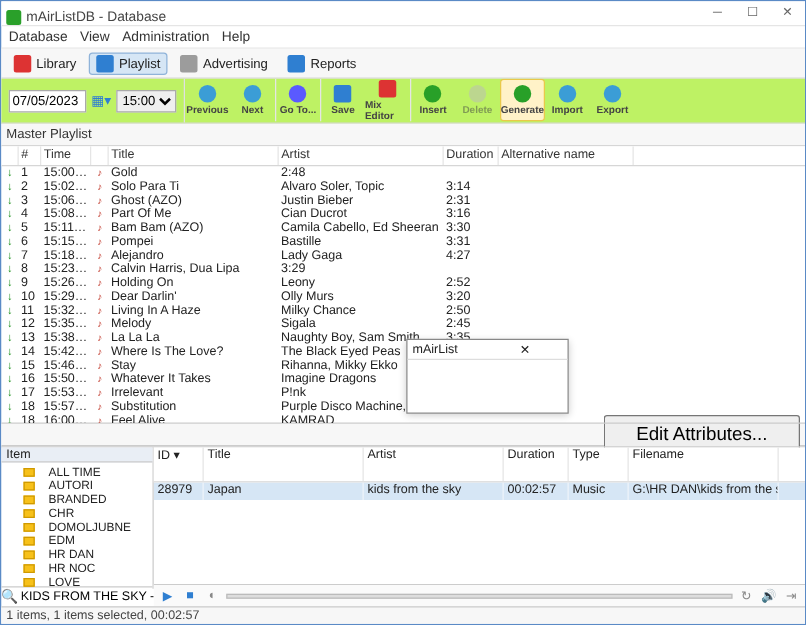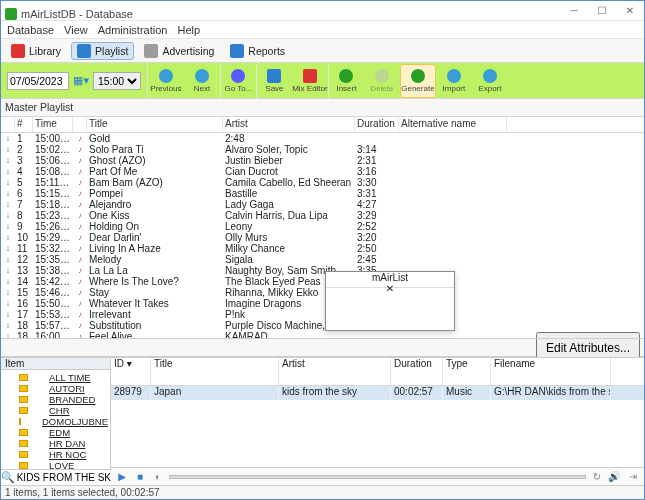--- a/index.html
+++ b/index.html
@@ -18,51 +18,51 @@
   .rbtn.active { background:#d6e6f5; border:1px solid #8fb3d9; padding:1px 5px; }
   .rbtn .ico { width:14px; height:14px; display:inline-block; border-radius:2px; }
   .ico.lib { background:#d33; }
   .ico.pl  { background:#2f7fd1; }
   .ico.ad  { background:#9c9c9c; }
   .ico.rep { background:#2f7fd1; }
   
   .toolrow { height:36px; display:flex; align-items:stretch; border-bottom:1px solid #d6d6d6; background:#bef264; }
   .toolrow .datebox { display:flex; align-items:center; gap:4px; padding:0 6px; border-right:1px solid #e0e0e0; }
   .toolrow .datebox input, .toolrow .datebox select { font-size:10.5px; height:18px; border:1px solid #aaa; }
-  .toolbtns { display:flex; align-items:center; overflow:hidden; }
+  .toolbtns { display:flex; align-items:flex-start; overflow:hidden;font-weight:bold; }
   .tbtn { width:36px; height:34px; display:flex; flex-direction:column; align-items:center; justify-content:center; font-size:8px; color:#444; cursor:pointer; }
   .tbtn.sep { border-left:1px solid #e5e5e5; }
   .tbtn .ci { width:14px; height:14px; border-radius:50%; margin-bottom:1px; }
   .tbtn.hl { background:#fff2c8; border:1px solid #e9c94a; border-radius:3px; }
   
   .subhdr { height:18px; padding:2px 4px; font-size:10.5px; color:#333; border-bottom:1px solid #d6d6d6; background:#f7f7f7; }
   
   .playlist { flex:1; overflow:hidden; display:flex; flex-direction:column; border-bottom:1px solid #ccc; position:relative; }
   .pl-head, .pl-row { display:grid; grid-template-columns:14px 18px 40px 14px 136px 132px 44px 108px; font-size:10px; }
   .pl-head { background:#fff; border-bottom:1px solid #d6d6d6; height:16px; }
   .pl-head > div { padding:1px 2px; border-right:1px solid #e5e5e5; white-space:nowrap; overflow:hidden; color:#333; }
   .pl-body { overflow:auto; flex:1; }
   .pl-row { height:11px; }
   .pl-row > div { padding:0 2px; white-space:nowrap; overflow:hidden; text-overflow:ellipsis; line-height:11px; }
   .pl-row .arw { color:#1a8f1a; font-size:9px; text-align:center; }
   .pl-row .mic { color:#c0392b; font-size:8px; text-align:center; }
   
   .popup { position:absolute; left:324px; top:154px; width:130px; height:60px; background:#fff; border:1px solid #888; box-shadow:0 2px 6px rgba(0,0,0,.2); font-size:10px; }
-  .popup .tb { height:16px; display:flex; align-items:center; padding:0 16px; border-bottom:1px solid #ddd;flex-direction:column; }
+  .popup .tb { height:16px; display:flex; align-items:center; padding:0 4px; border-bottom:1px solid #ddd; }
   .popup .tb span { flex:1; }
   .popup .tb .x { width:14px; text-align:center; cursor:pointer; }
   
   .editrow { height:18px; display:flex; justify-content:flex-end; align-items:center; padding:0 4px; background:#f7f7f7; border-bottom:1px solid #ccc; }
-  .editrow button { font-size:12px; height:32px; padding:0 8px; }
+  .editrow button { font-size:15px; height:32px; padding:0 24px; }
   
   .bottom { height:128px; display:flex; border-top:1px solid #ccc; }
-  .treepane { width:110px; border-right:1px solid #ccc; display:flex; flex-direction:column; }
+  .treepane { width:122px; border-right:1px solid #ccc; display:flex; flex-direction:column; }
   .treepane .lbl { height:12px; padding:0 4px; font-size:10px; background:#e9eef5; border-bottom:1px solid #ccc; }
   .tree { flex:1; overflow:auto; font-size:9.5px; padding:2px 0; }
-  .tree .nd { display:flex; align-items:center; gap:21px; padding:0 4px 0 18px; height:11px; white-space:nowrap;text-decoration:underline; }
+  .tree .nd { display:flex; align-items:center; gap:11px; padding:0 4px 0 18px; height:11px; white-space:nowrap; }
   .tree .fld { width:9px; height:7px; background:#f7c11a; border:1px solid #cf9900; display:inline-block; }
   .searchbar { height:16px; display:flex; align-items:center; border-top:1px solid #ccc; }
   .searchbar .mag { width:14px; text-align:center; color:#2f7fd1; font-size:11px; }
   .searchbar input { flex:1; border:none; font-size:10px; padding:0 2px; height:14px; }
   .searchbar .clr { width:14px; text-align:center; color:#c0392b; font-size:10px; cursor:pointer; }
   .gridpane { flex:1; display:flex; flex-direction:column; }
   .g-head, .g-row { display:grid; grid-template-columns:40px 128px 112px 52px 48px 120px; font-size:10px; }
   .g-head { height:28px; background:#fff; border-bottom:1px solid #d6d6d6; }
   .g-head > div { padding:0 3px; border-right:1px solid #e5e5e5; overflow:hidden; white-space:nowrap; }
   .g-body { flex:1; overflow:auto; }
@@ -245,21 +245,20 @@
           <div>Alejandro</div>
           <div>Lady Gaga</div>
           <div>4:27</div>
           <div></div>
         </div>
         <div class="pl-row">
           <div class="arw">↓</div>
           <div>8</div>
           <div>15:23:16</div>
           <div class="mic">♪</div>
-          <div>One Kiss</div>
           <div>Calvin Harris, Dua Lipa</div>
           <div>3:29</div>
           <div></div>
         </div>
         <div class="pl-row">
           <div class="arw">↓</div>
           <div>9</div>
           <div>15:26:45</div>
           <div class="mic">♪</div>
           <div>Holding On</div>

